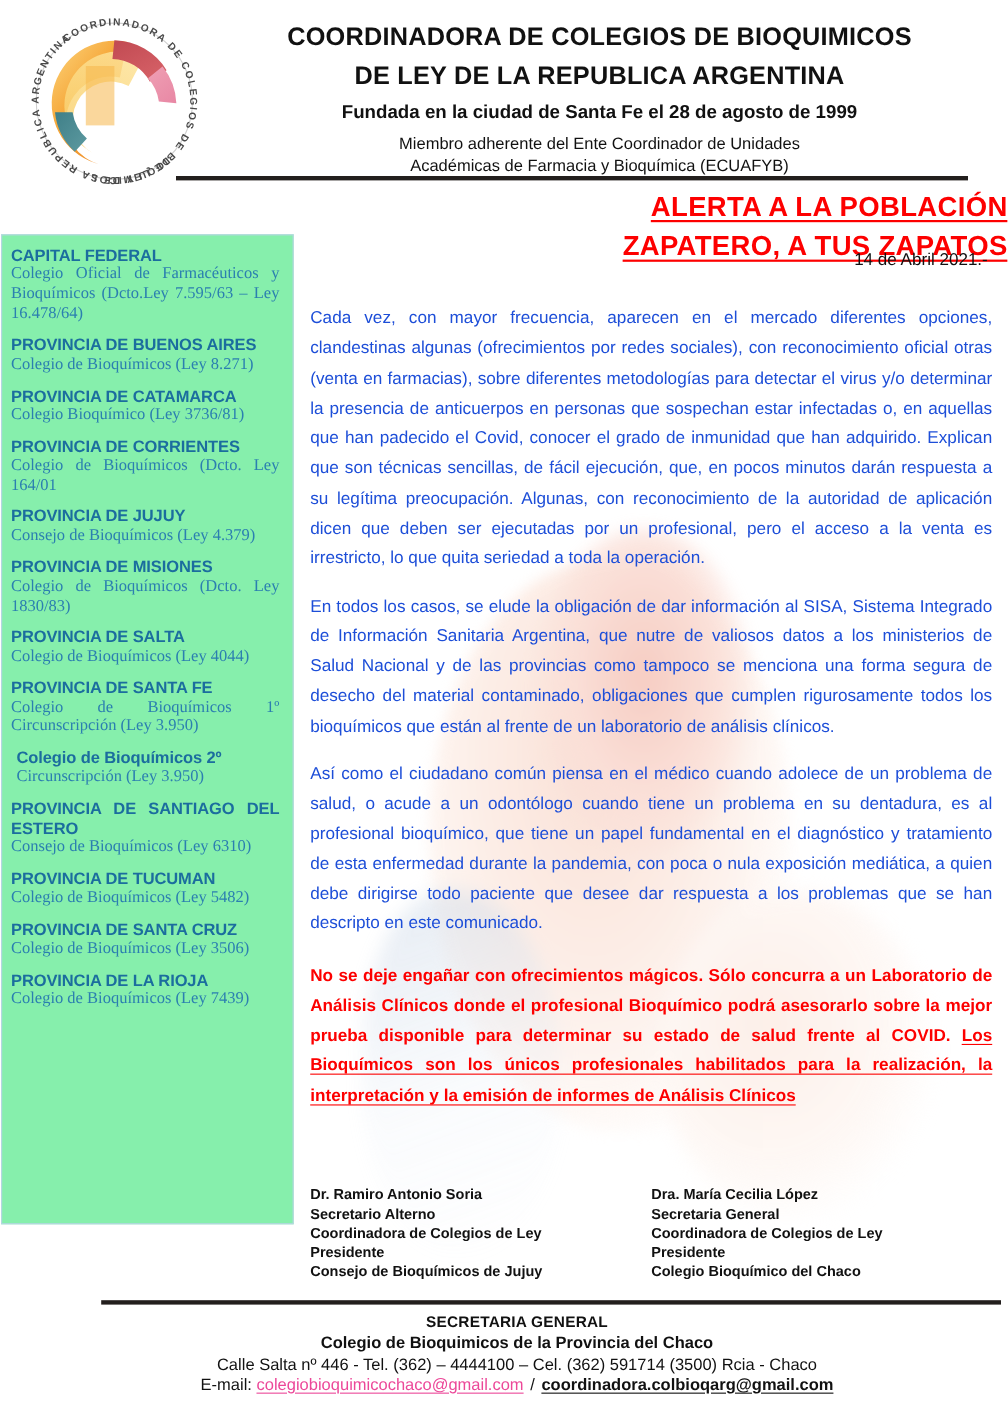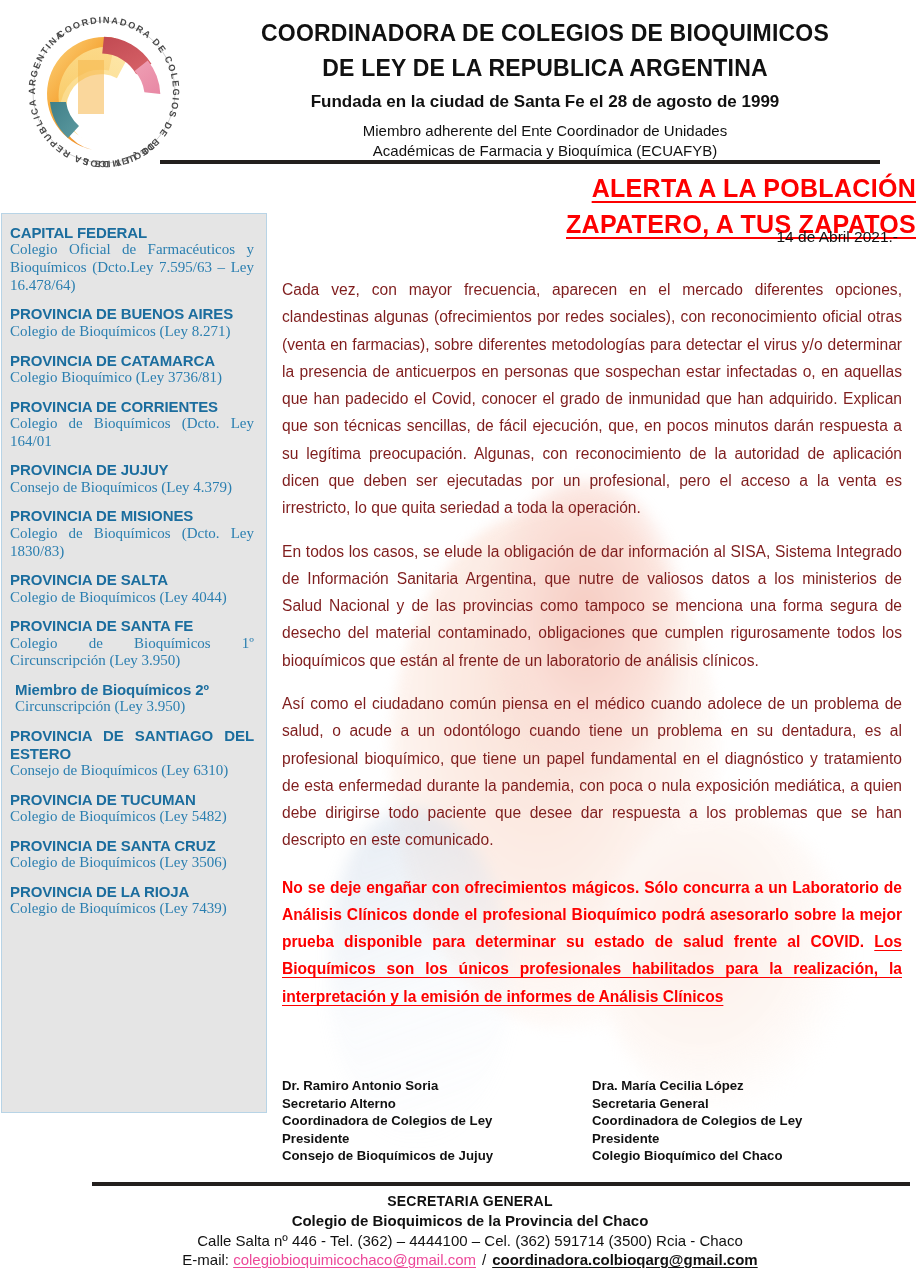--- a/index.html
+++ b/index.html
@@ -78,21 +78,21 @@
 
   .datebox{
     position:absolute; left:270px; top:228px; width:628px;
     text-align:right; font-size:15.5px;
   }
 
   
   .sidebar{
     position:absolute; left:1px; top:213px;
     width:266px; height:900px;
-    background:#e5e5e5;
+    background:#86efac;
     border:1px solid #b8d4e6;
     box-sizing:border-box;
     padding:10px 12px 10px 8px;
     color:#1b6d9e;
     overflow:hidden;
   }
   .sb-item{margin-bottom:11px;}
   .sb-head{
     font-family:"Liberation Sans", sans-serif;
     font-weight:bold; font-size:15px;
@@ -114,21 +114,21 @@
 
   
   .body{
     position:absolute; left:282px; top:276px; width:620px;
   }
   .para{
     font-size:15.6px;
     line-height:1.75;
     text-align:justify;
     margin:0 0 16px 0;
-    color:#7f1d1d;
+    color:#1d4ed8;
   }
   .para.red{
     color:#fd0000; font-weight:bold; margin-top:20px;
   }
   .para.red .u{text-decoration:underline; text-underline-offset:3px;}
 
   
   .signs{
     position:absolute; left:282px; top:1077px; width:620px;
     display:flex;
@@ -279,21 +279,21 @@
       <div class="sb-head">PROVINCIA DE SALTA</div>
       <div class="sb-sub">Colegio de Bioquímicos (Ley 4044)</div>
     </div>
 
     <div class="sb-item">
       <div class="sb-head">PROVINCIA DE SANTA FE</div>
       <div class="sb-sub">Colegio de Bioquímicos 1º Circunscripción  (Ley 3.950)</div>
     </div>
 
     <div class="sb-item indent">
-      <div class="sb-head">Miembro de Bioquímicos 2º</div>
+      <div class="sb-head">Colegio de Bioquímicos 2º</div>
       <div class="sb-sub">Circunscripción  (Ley 3.950)</div>
     </div>
 
     <div class="sb-item">
       <div class="sb-head justify-full">PROVINCIA  DE  SANTIAGO  DEL ESTERO</div>
       <div class="sb-sub">Consejo de Bioquímicos (Ley 6310)</div>
     </div>
 
     <div class="sb-item">
       <div class="sb-head">PROVINCIA DE TUCUMAN</div>

